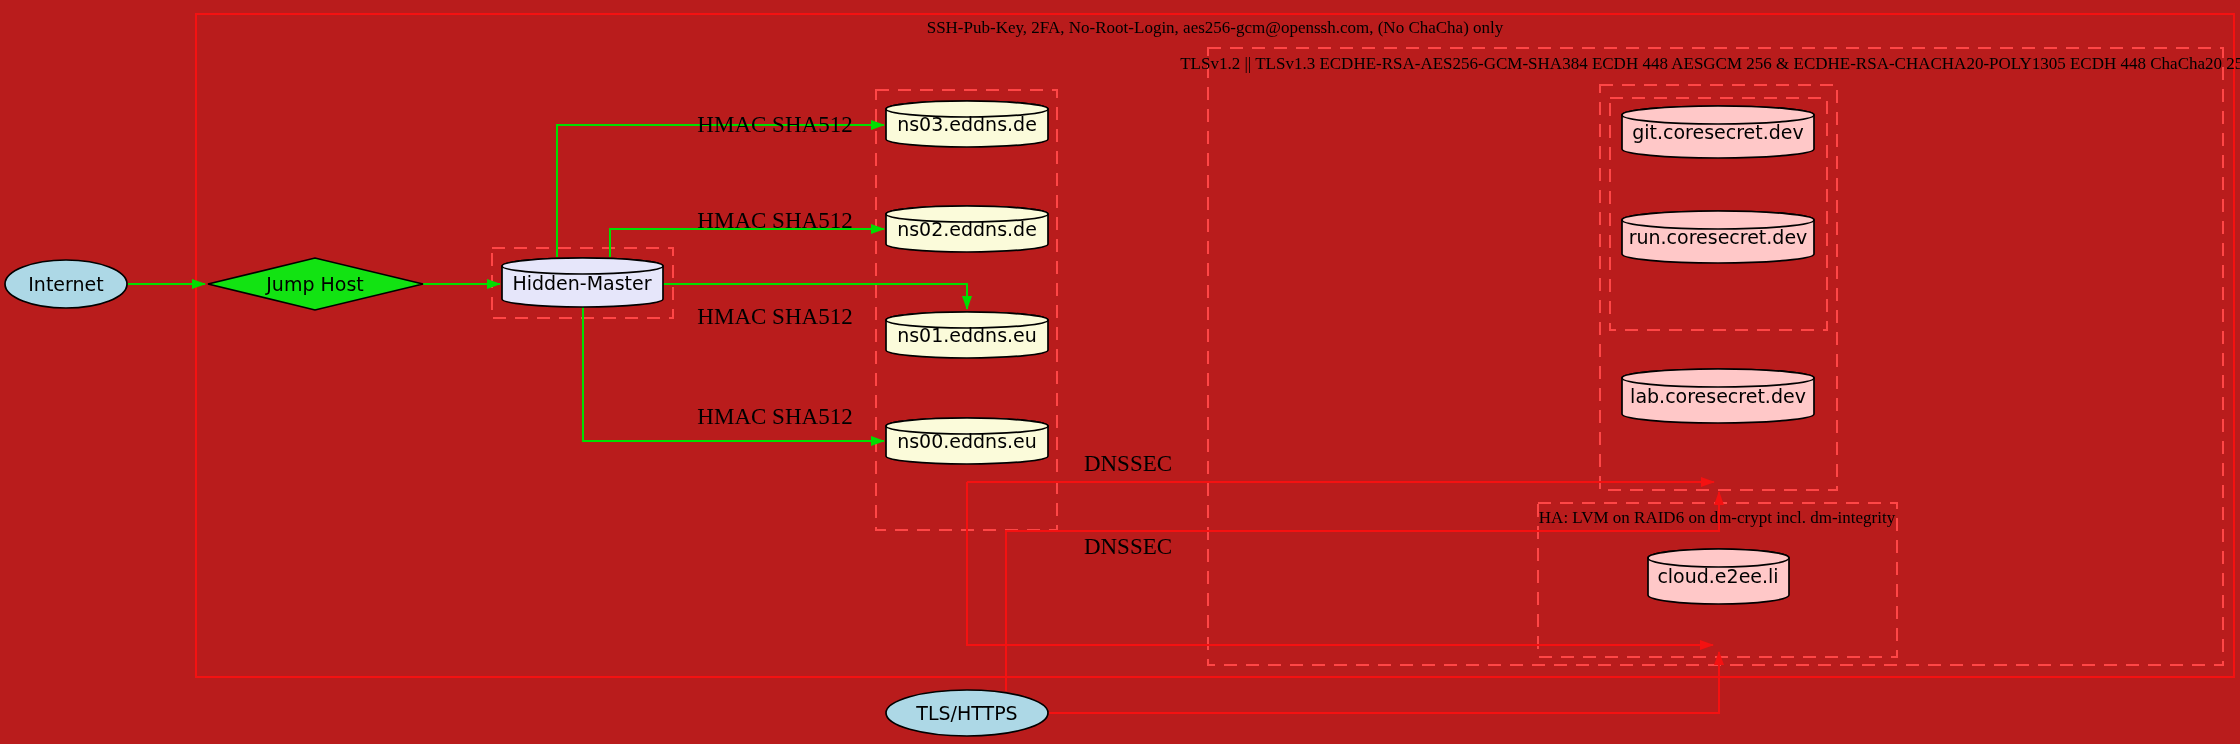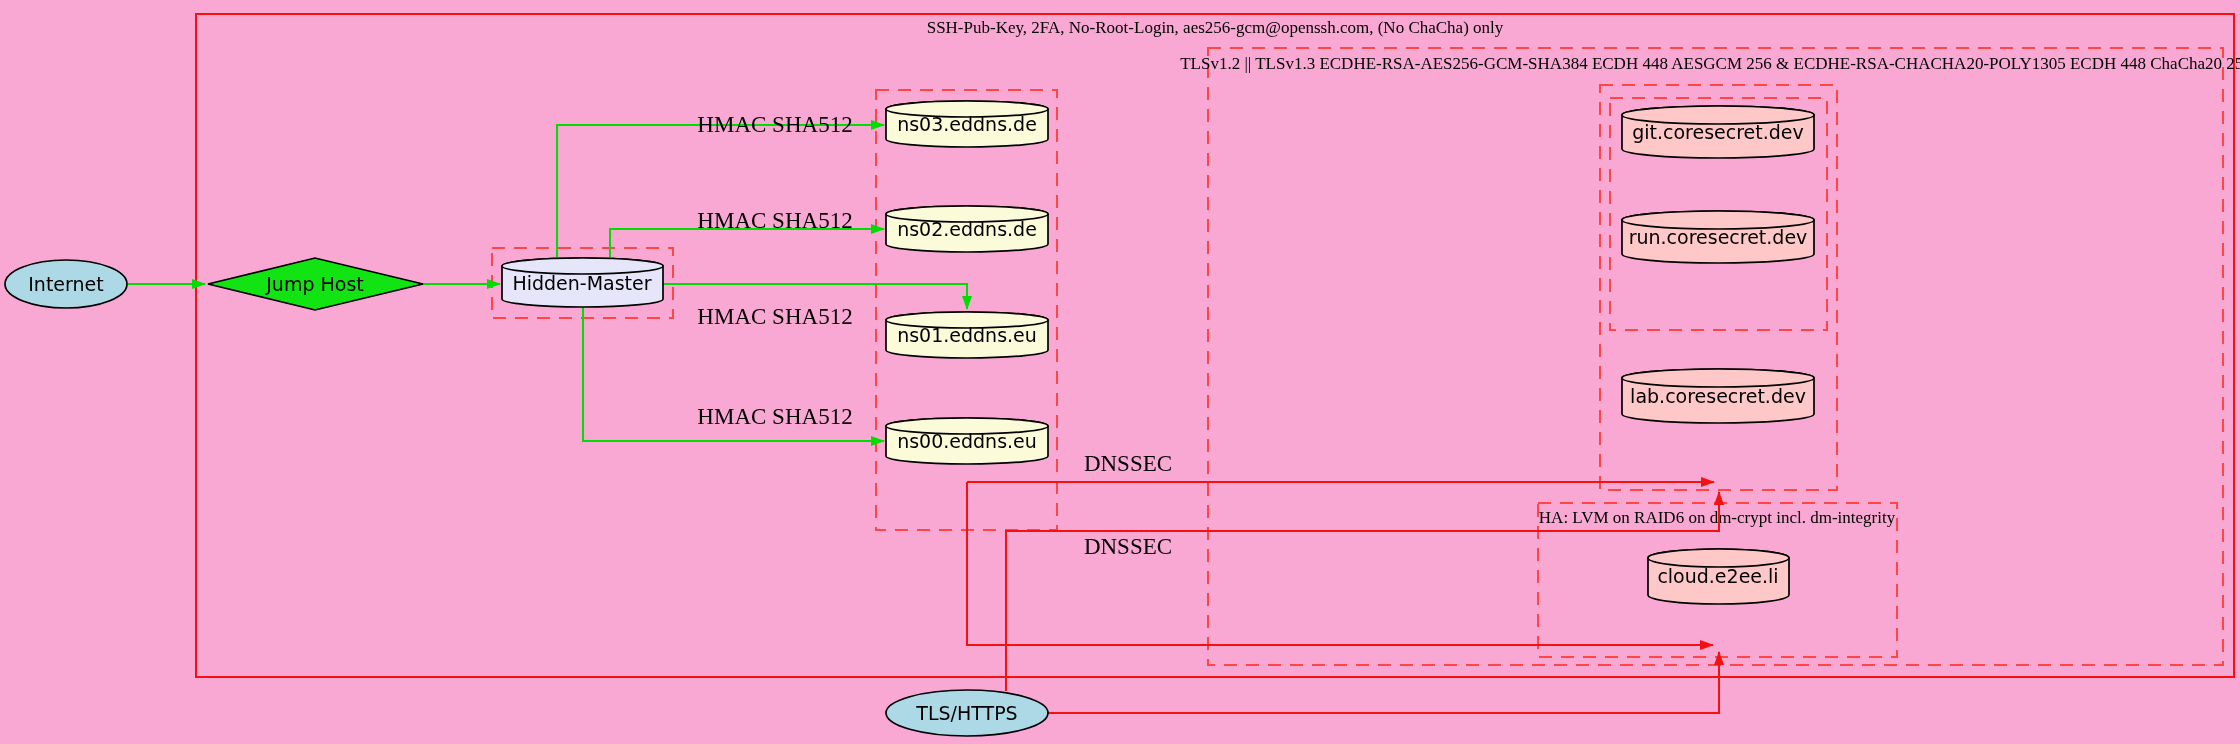--- a/index.html
+++ b/index.html
@@ -1,16 +1,16 @@
 <!DOCTYPE html>
 <html><head>
 <meta charset="utf-8">
 <style>
   html, body { margin: 0; padding: 0; background: #ffffff; }
-  .stage { position: relative; width: 2240px; height: 744px; background: #f9a8d4; overflow: hidden; }
+  .stage { position: relative; width: 2240px; height: 744px; background: #b91c1c; overflow: hidden; }
   svg { display: block; }
   text { fill: #000000; }
   .node-label   { font: 19px "DejaVu Sans", sans-serif; text-anchor: middle; }
   .edge-label   { font: 23px "Liberation Serif", "DejaVu Serif", serif; text-anchor: middle; }
   .cluster-label{ font: 17px "Liberation Serif", "DejaVu Serif", serif; text-anchor: middle; }
   .shape-stroke { stroke: #000000; stroke-width: 1.7px; }
 </style>
 </head>
 <body>
 

